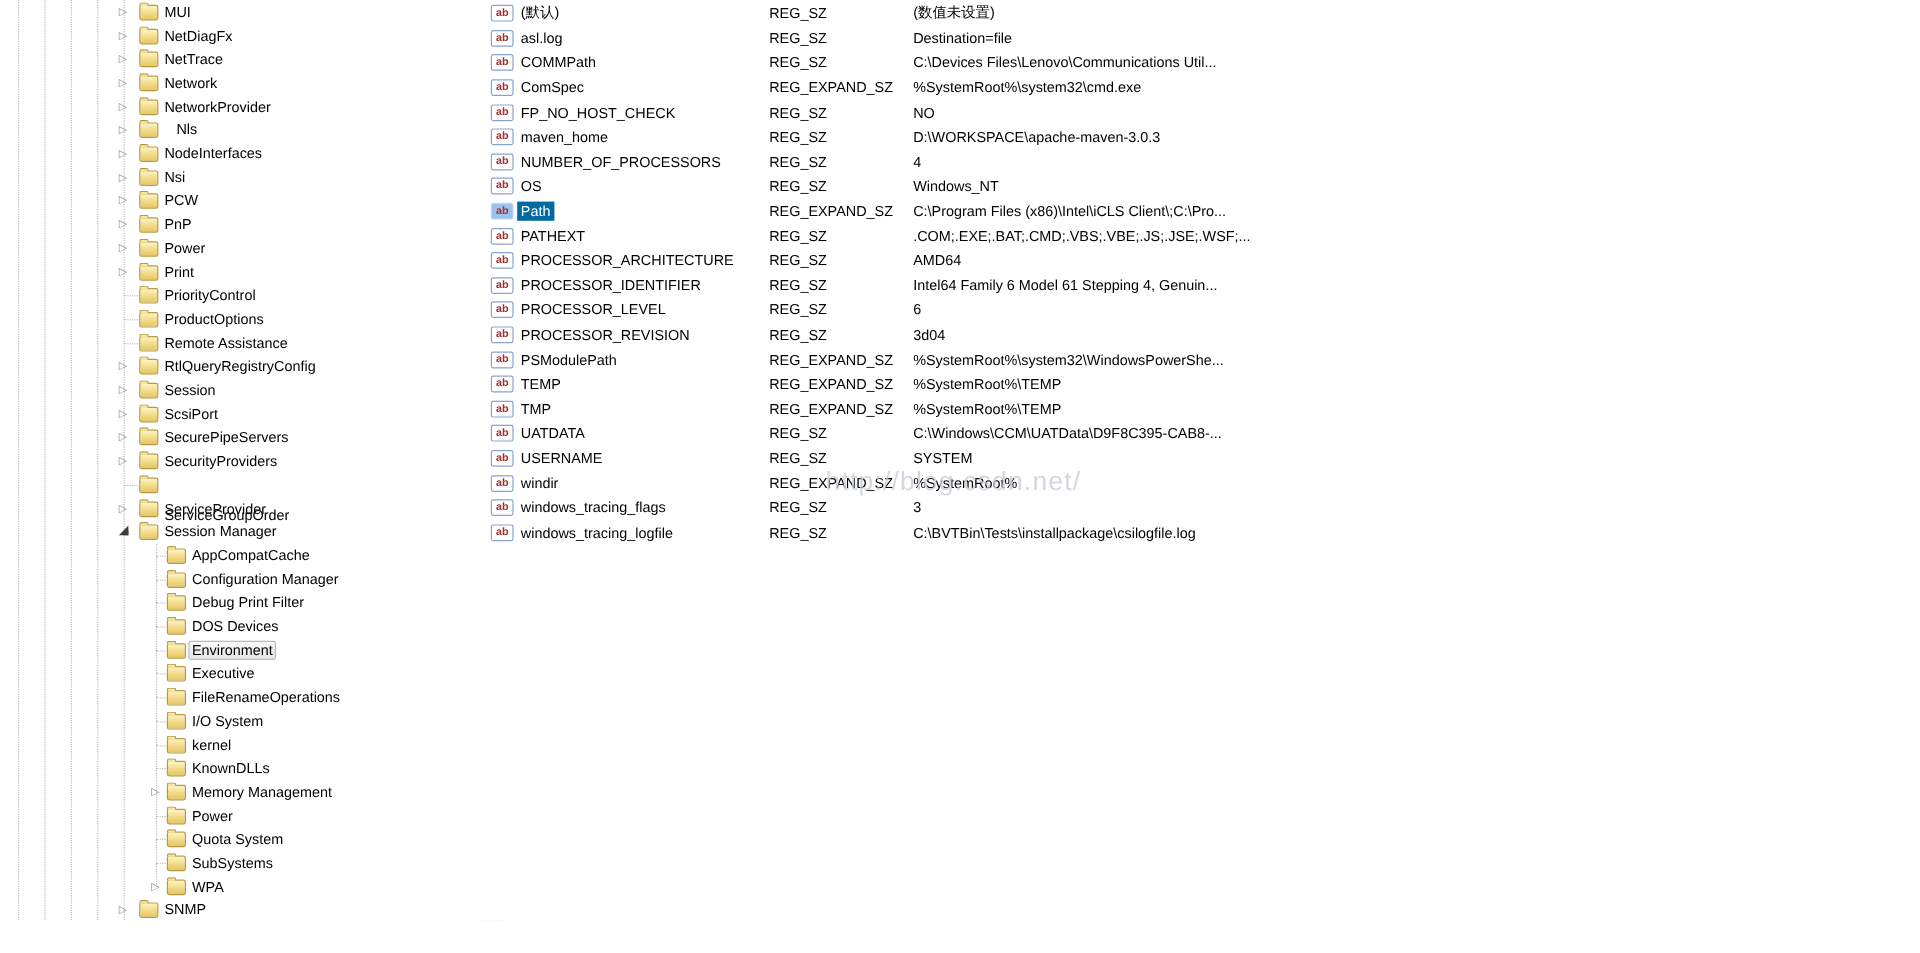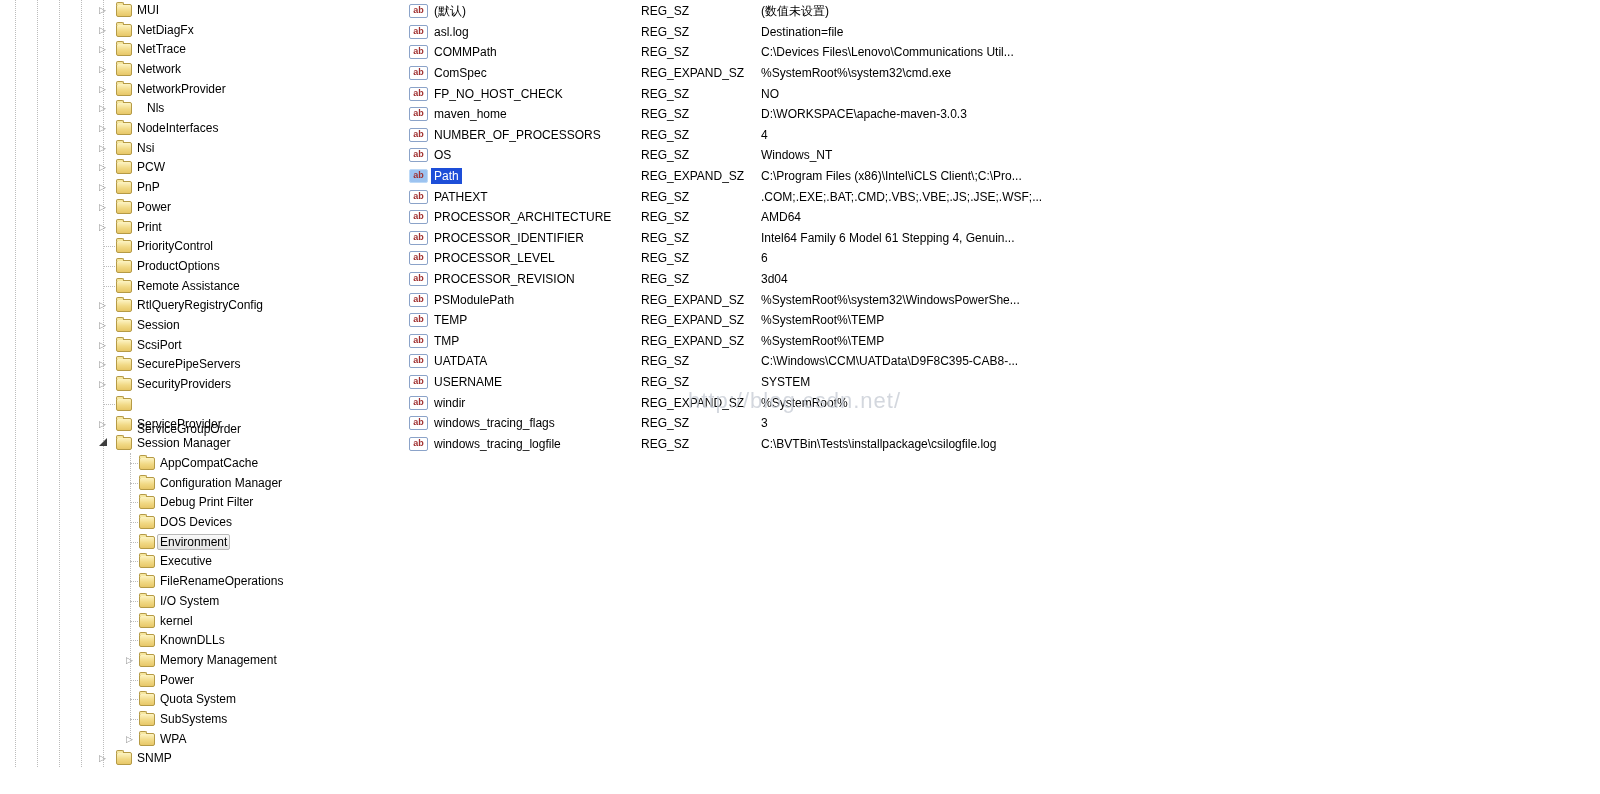--- a/index.html
+++ b/index.html
@@ -37,21 +37,21 @@
 
   
   .list-pane{position:absolute;left:400px;top:0;right:0;height:767px;background:#fff;}
   .vrow{position:absolute;left:0;width:100%;height:21px;}
   .ab{position:absolute;left:9px;top:50%;margin-top:-7px;width:17px;height:12px;background:#fff;
       border:1px solid #8ba3c9;border-radius:2px;color:#a03030;font-weight:bold;font-size:9px;
       line-height:11px;text-align:center;}
   .vname{position:absolute;left:31px;top:50%;transform:translateY(-50%);white-space:nowrap;padding:1px 3px;}
   .vtype{position:absolute;left:241px;top:50%;transform:translateY(-50%);white-space:nowrap;}
   .vdata{position:absolute;left:361px;top:50%;transform:translateY(-50%);white-space:nowrap;}
-  .vrow.sel .vname{background:#1d4ed8;color:#fff;}
+  .vrow.sel .vname{background:#0369a1;color:#fff;}
   .vrow.sel .ab{background:#9cc3f0;border-color:#bdd9f7;}
 
   .watermark{position:absolute;left:288px;top:388px;font-size:22px;color:#c9ced6;opacity:.8;
       letter-spacing:1px;white-space:nowrap;pointer-events:none;}
 
   
   .status-bar{position:absolute;left:0;bottom:0;width:100%;height:27px;background:#f5f5f5;
       border-top:1px solid #9aa0a6;box-sizing:border-box;line-height:26px;padding-left:4px;
       white-space:nowrap;overflow:hidden;}
 </style>

